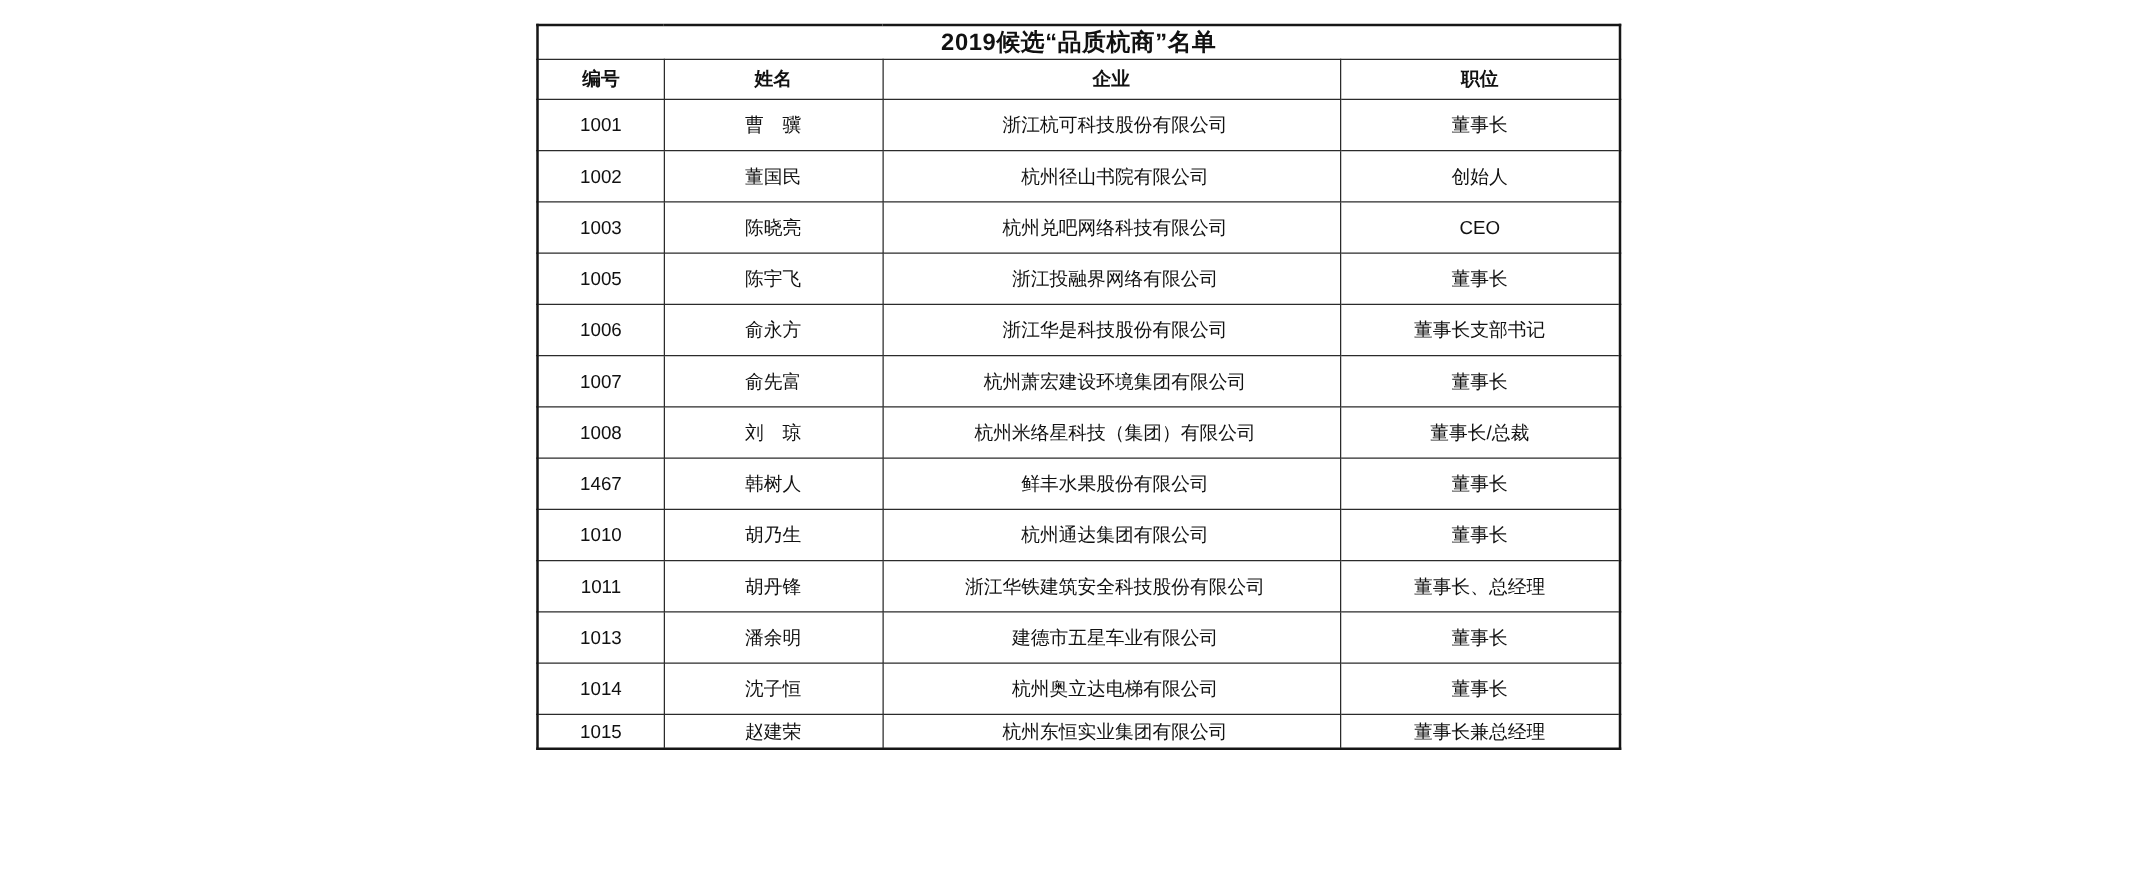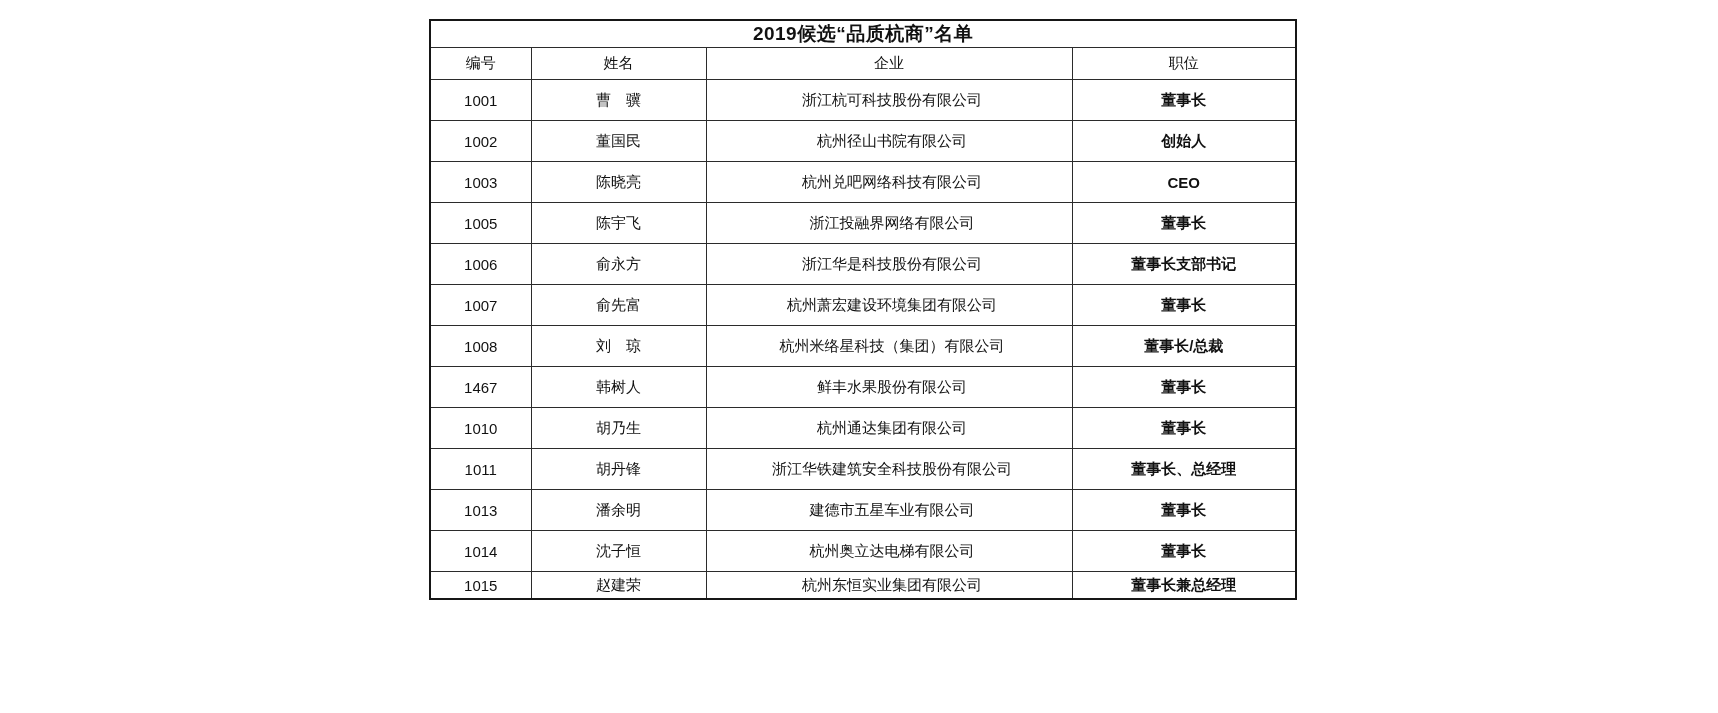--- a/index.html
+++ b/index.html
@@ -40,31 +40,31 @@
     overflow: hidden;
   }
   tr.title-row td {
     height: 23px;
     font-size: 19px;
     font-weight: 700;
     letter-spacing: 0.5px;
   }
   tr.header-row th {
     height: 31px;
-    font-weight: 400;
+    font-weight: 700;
   }
   tbody tr td { height: 40px; }
   tbody tr.last-row td { height: 26px; }
   td.c-name { font-weight: 400; }
   td.c-company {
     text-align: center;
     padding-left: 6px;
     font-weight: 400;
   }
-  td.c-position { font-weight: 700; }
+  td.c-position { font-weight: 400; }
 </style>
 </head>
 <body>
 
 <div class="sheet">
   <table class="roster">
     <colgroup>
       <col class="c1">
         <col class="c2">
         <col class="c3">

